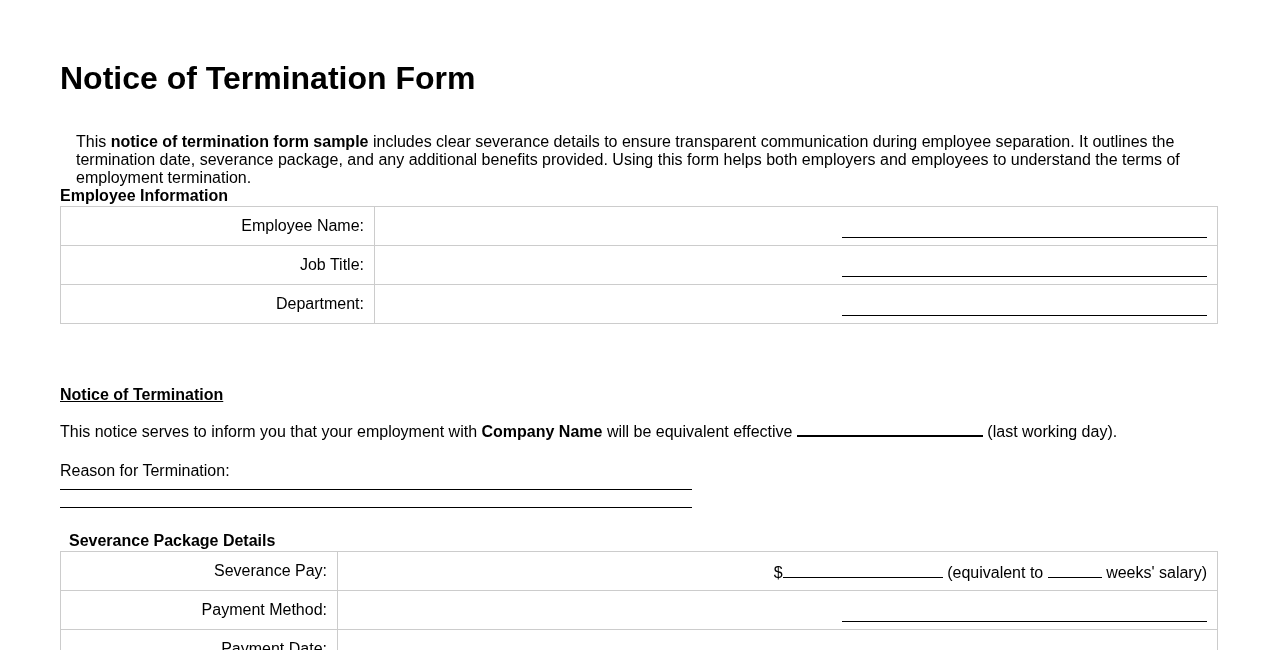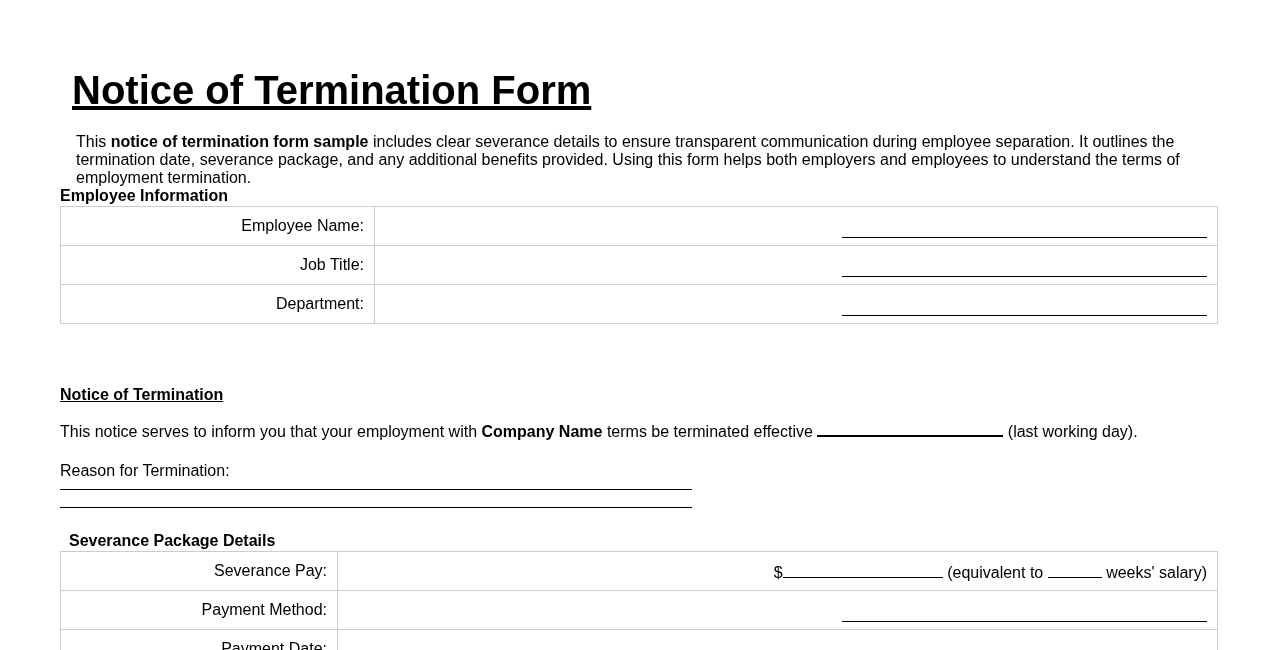--- a/index.html
+++ b/index.html
@@ -3,22 +3,22 @@
 <meta charset="utf-8">
 <style>
   html, body { margin:0; padding:0; background:#ffffff; }
   body {
     width:1278px; height:650px; overflow:hidden;
     font-family:"Liberation Sans", sans-serif; color:#000;
     font-size:16px;
   }
   .page { position:relative; padding:0 60px; }
   h1 {
-    margin:12px; position:absolute; top:59px; left:60px;
-    font-size:40px; font-weight:bold; line-height:38px;text-decoration:underline;
+    margin:0; position:absolute; top:59px; left:60px;
+    font-size:32px; font-weight:bold; line-height:38px;
   }
   .intro {
     position:absolute; top:117px; left:60px; width:1130px;
     margin:16px; line-height:18px; font-size:16px;
   }
   .section-title {
     position:absolute; left:60px; margin:0;
     font-size:16px; font-weight:bold; line-height:20px;
   }
   table.form {
@@ -68,21 +68,21 @@
     </tr>
     <tr>
       <td>Department:</td>
       <td class="value-cell"><span class="blank" style="width:365px"></span></td>
     </tr>
   </tbody>
     </table>
 
   <div class="section-title" style="top:385px;text-decoration:underline;">Notice of Termination</div>
 
-  <p class="para" style="top:419px;"><span>This notice serves to inform you that your employment with </span><b>Company Name</b><span> terms be terminated effective </span><span class="blank bold" style="width:186px"></span><span> (last working day).</span></p>
+  <p class="para" style="top:419px;"><span>This notice serves to inform you that your employment with </span><b>Company Name</b><span> will be equivalent effective </span><span class="blank bold" style="width:186px"></span><span> (last working day).</span></p>
 
   <p class="para" style="top:453px;margin-top:8px;">Reason for Termination:</p>
   <div class="line-row" style="top:489px;"></div>
   <div class="line-row" style="top:507px;"></div>
 
   <div class="section-title" style="top:531px; left:69px;">Severance Package Details</div>
 
   <table class="form" style="top:551px;">
     <colgroup>
         <col style="width:277px">

